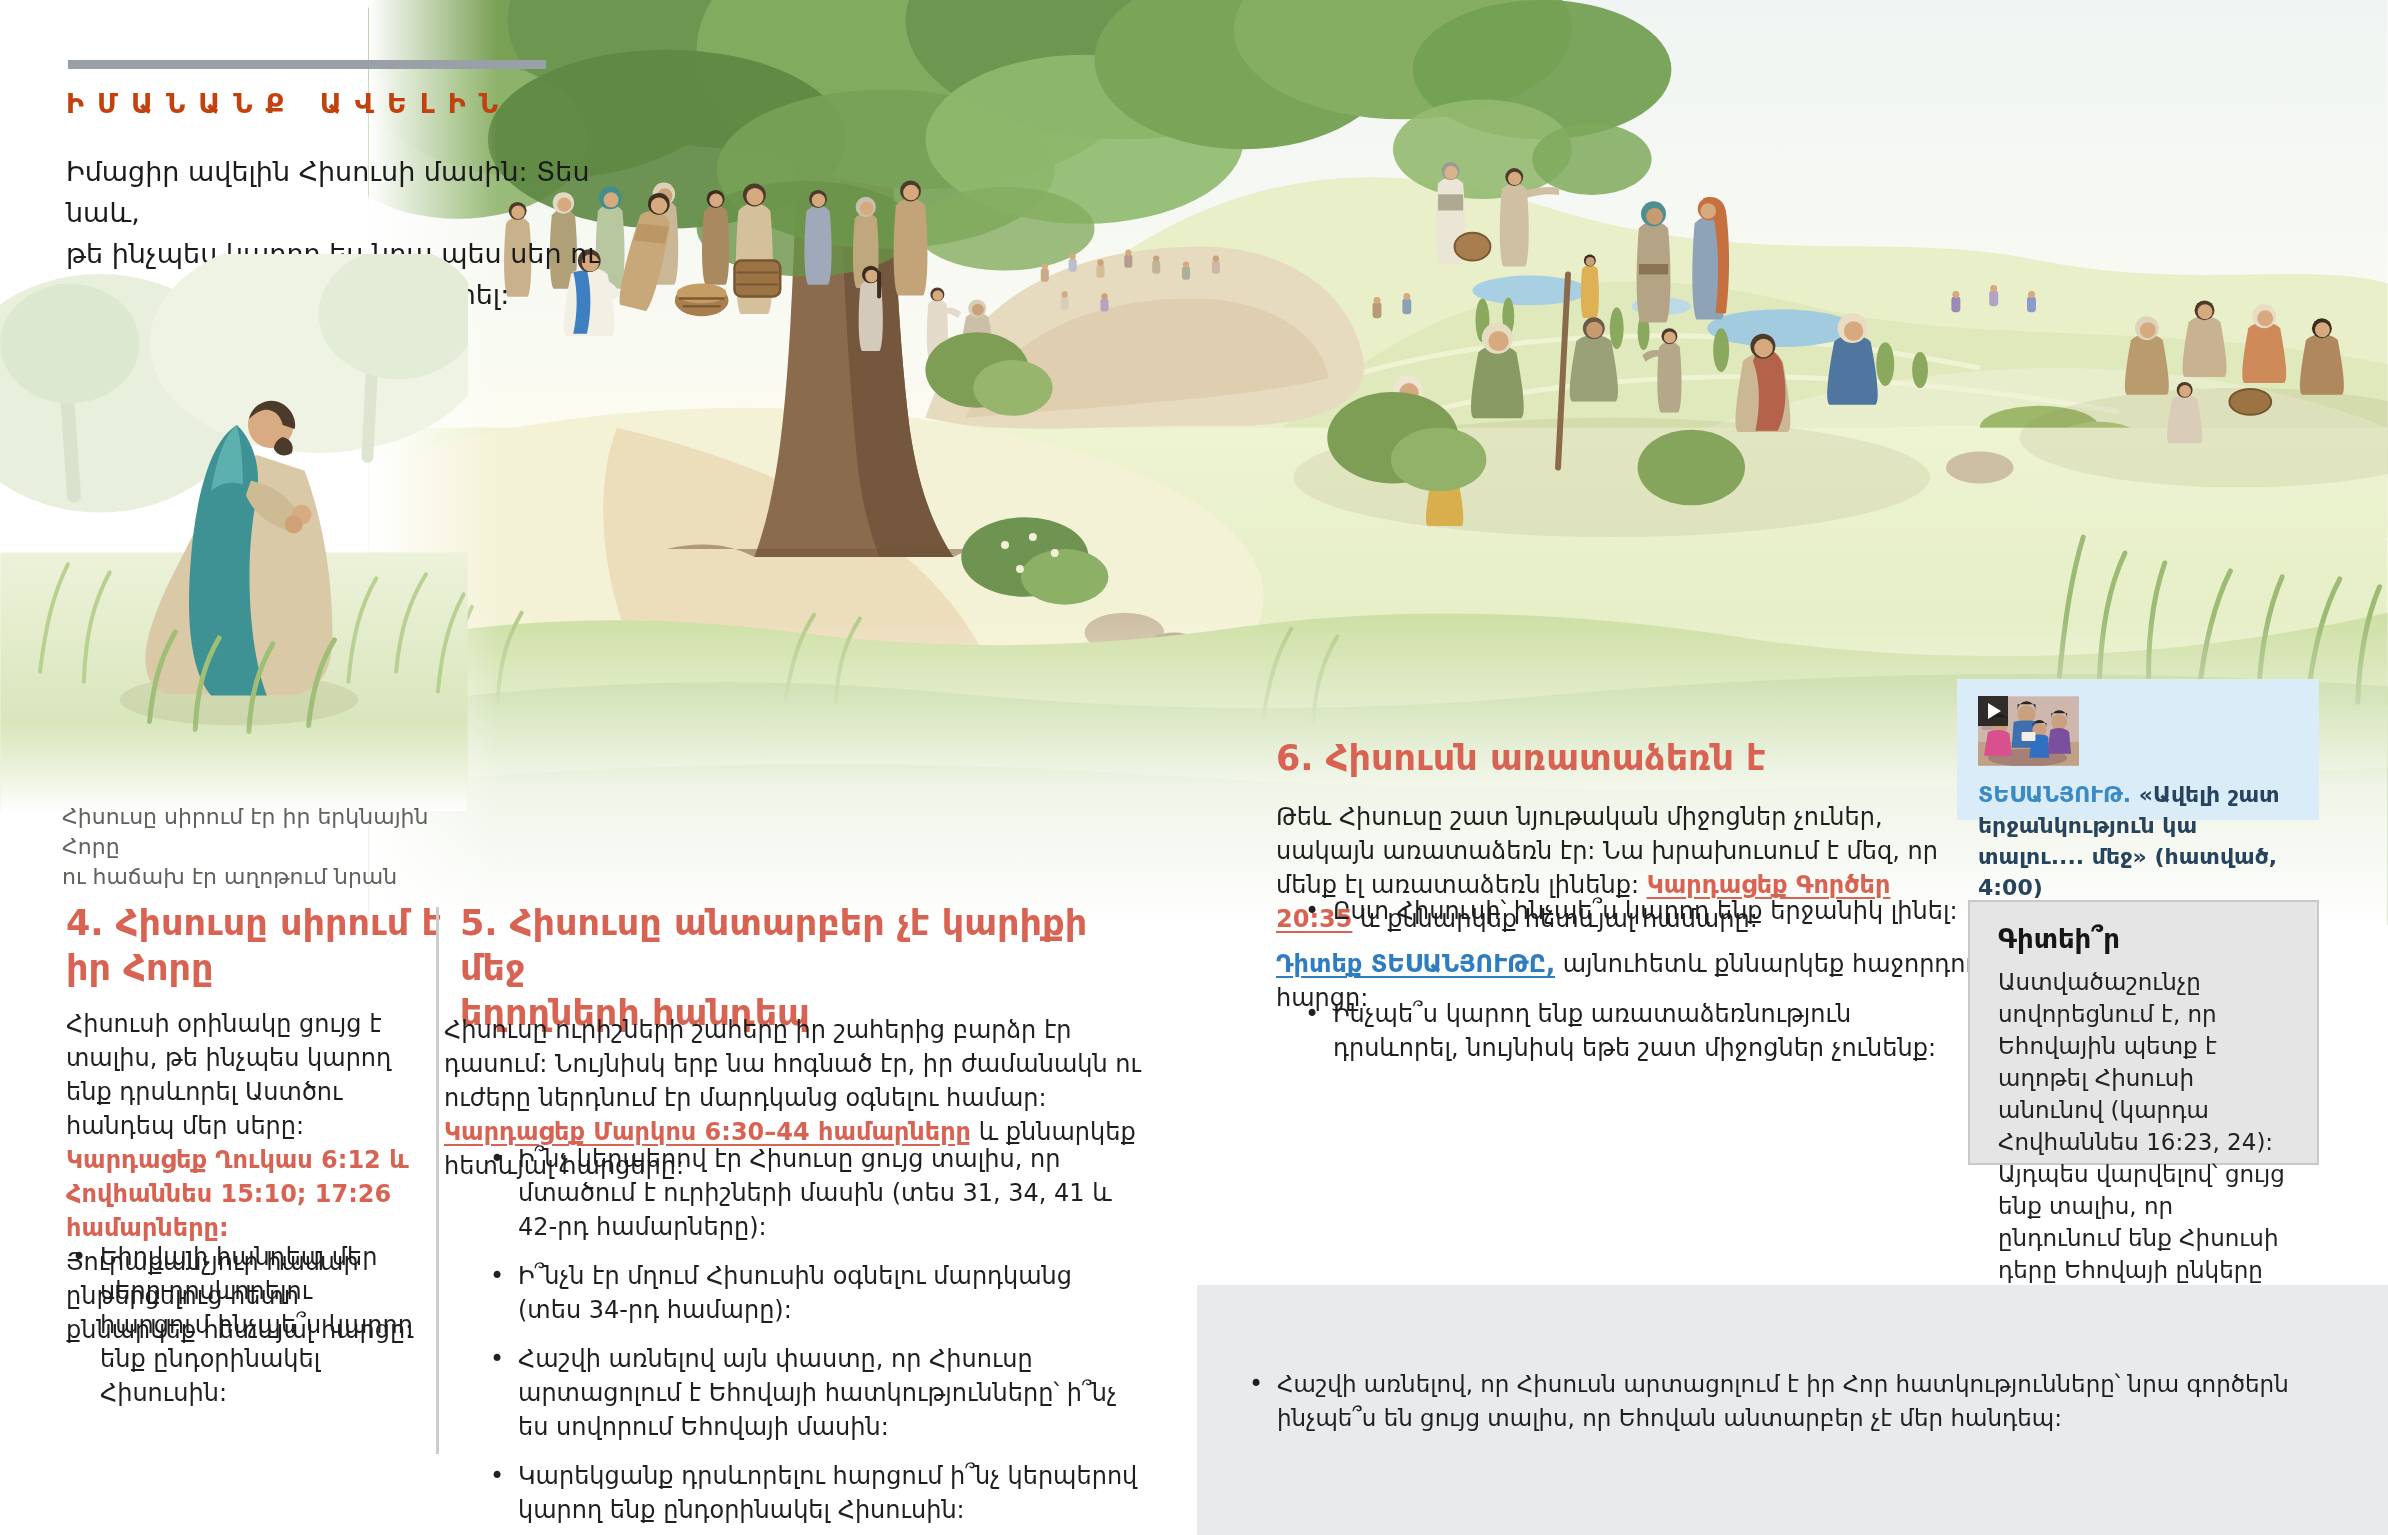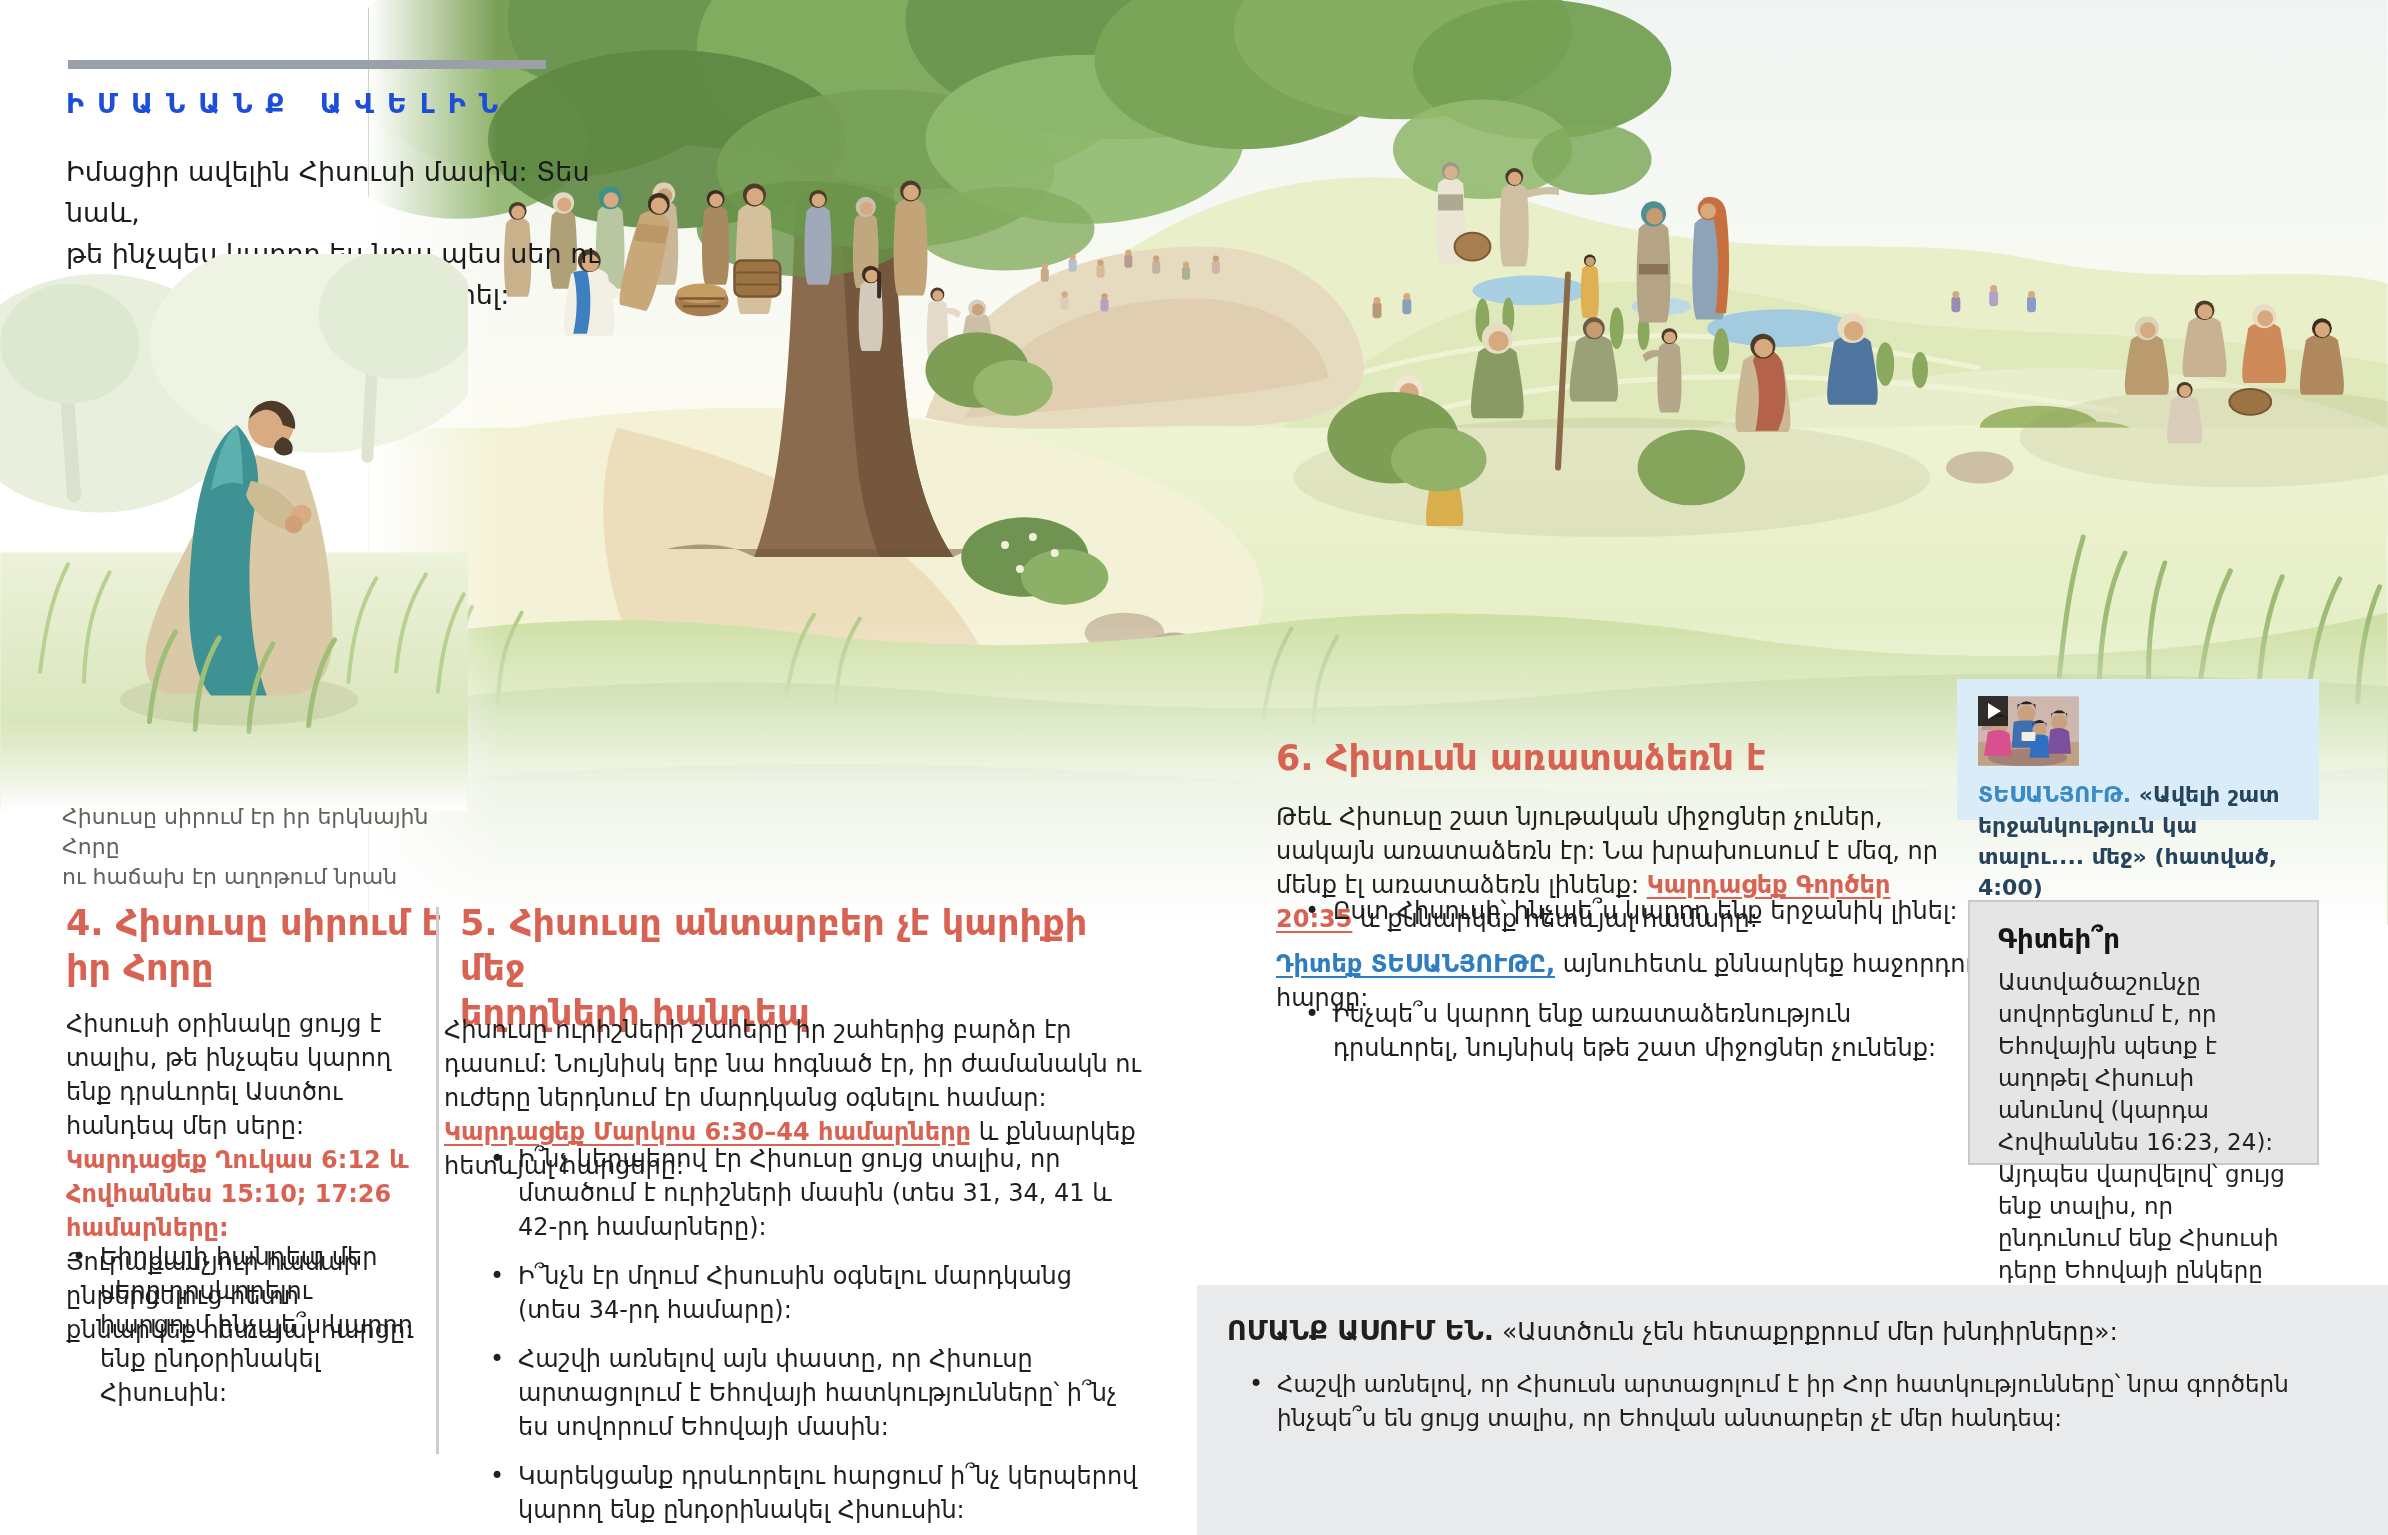--- a/index.html
+++ b/index.html
@@ -1,20 +1,20 @@
 <!DOCTYPE html>
 <html><head>
 <meta charset="utf-8">
 <style>
   html,body{margin:0;padding:0;background:#ffffff;}
   .page{position:relative;width:2388px;height:1535px;background:#fff;overflow:hidden;
         font-family:"DejaVu Sans",sans-serif;color:#1f1f1f;}
   .abs{position:absolute;}
   .rule{background:#9aa0a8;}
-  .page-title{font-size:27px;font-weight:bold;letter-spacing:13px;color:#1d4ed8;}
+  .page-title{font-size:27px;font-weight:bold;letter-spacing:13px;color:#c2410c;}
   .intro{font-size:27px;line-height:41px;color:#1b1b1b;white-space:pre-line;}
   .caption{font-size:22px;line-height:30px;color:#5e635c;white-space:pre-line;}
   .sec-title{font-size:35px;line-height:45px;font-weight:bold;color:#d96352;white-space:pre-line;}
   .body-txt{font-size:24px;line-height:34px;}
   .scripture{color:#d96352;font-weight:bold;}
   .u{text-decoration:underline;text-decoration-thickness:2px;text-underline-offset:4px;}
   .blue-link{color:#2e7dc0;font-weight:bold;}
   ul.blist{list-style:none;margin:0;padding:0;}
   ul.blist li{position:relative;padding-left:34px;margin-bottom:15px;font-size:24px;line-height:34px;}
   ul.blist li::before{content:"\2022";position:absolute;left:6px;top:0;font-size:24px;}
@@ -526,20 +526,19 @@
     </div>
     <div class="abs video-caption" style="left:21px;top:100px;width:322px;"><span class="video-label">ՏԵՍԱՆՅՈՒԹ.</span><span> «Ավելի շատ երջանկություն կա տալու.... մեջ» (հատված, 4:00)</span></div>
   </div>
 
   <div class="abs know-box" style="left:1968px;top:894px;width:351px;height:265px;">
     <div class="abs know-title" style="left:28px;top:22px;width:289px;">Գիտեի՞ր</div>
     <div class="abs know-body" style="left:28px;top:64px;width:295px;">Աստվածաշունչը սովորեցնում է, որ Եհովային պետք է աղոթել Հիսուսի անունով (կարդա Հովհաննես 16:23, 24): Այդպես վարվելով՝ ցույց ենք տալիս, որ ընդունում ենք Հիսուսի դերը Եհովայի ընկերը դառնալու հարցում:</div>
   </div>
 
   <div class="abs bottom-box" style="left:1197px;top:1285px;width:1191px;height:251px;">
-    <div class="abs bottom-head" style="left:30px;top:28px;width:1124px;"><span class="bottom-label">ՈՄԱՆՔ ԱՍՈՒՄ ԵՆ.</span><span> «Աստծուն չեն հետաքրքրում մեր խնդիրները»:</span></div>
     <ul class="blist small abs" style="left:46px;top:82px;width:1114px;">
       <li><span>Հաշվի առնելով, որ Հիսուսն արտացոլում է իր Հոր հատկությունները՝ նրա գործերն ինչպե՞ս են ցույց տալիս, որ Եհովան անտարբեր չէ մեր հանդեպ:</span></li>
     </ul>
   </div>
 
 </div>
 
 
 </body></html>

